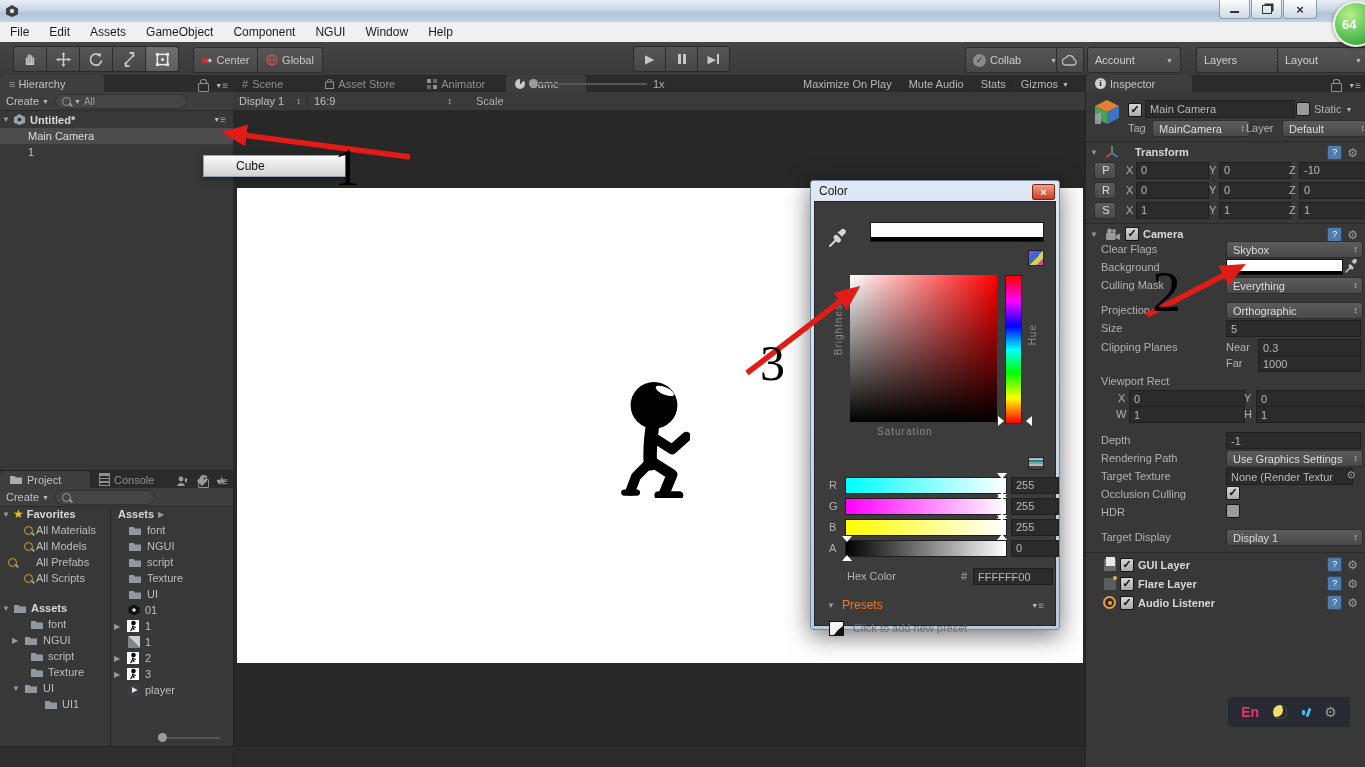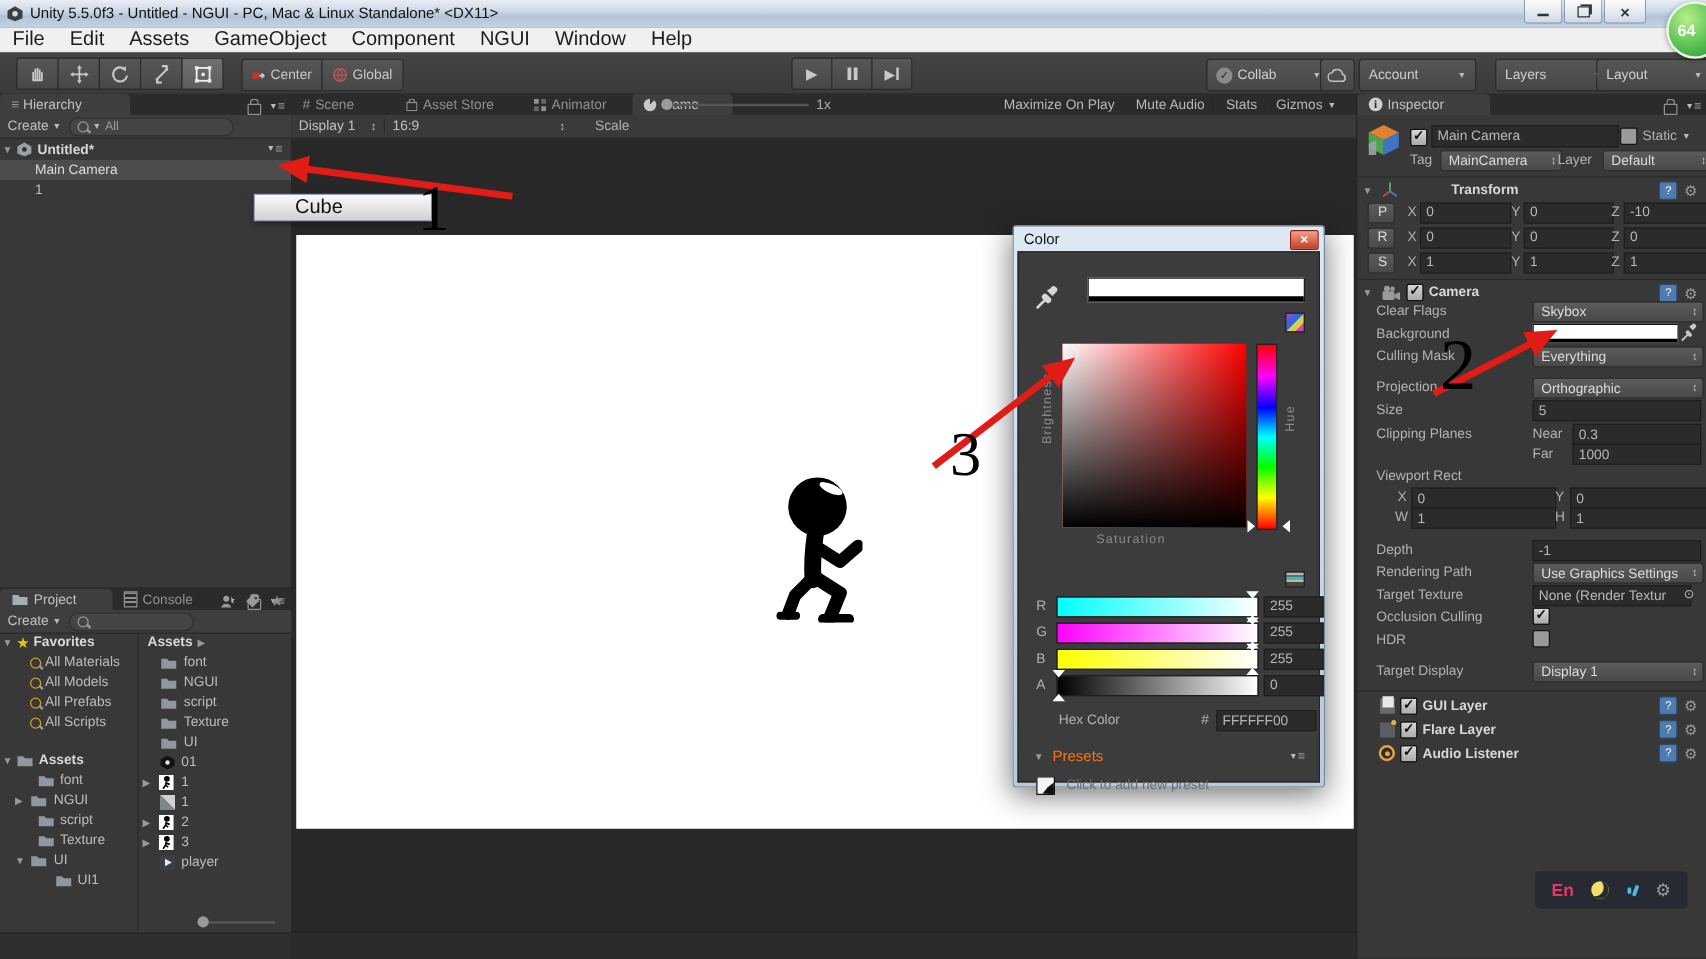--- a/index.html
+++ b/index.html
@@ -3,21 +3,21 @@
 <meta charset="utf-8">
 <style>
   html,body{margin:0;padding:0;background:#1b1b1b}
   #app{position:relative;width:1365px;height:767px;overflow:hidden;font-family:"Liberation Sans",sans-serif;background:#383838;user-select:none}
   .r{position:absolute}
   .f{display:flex;align-items:center}
   
   .titlebar{left:0;top:0;width:1365px;height:22px;background:linear-gradient(#e8eef6 0%,#cdd9e8 40%,#b3c3d6 60%,#c4d2e2 100%);border-bottom:1px solid #8fa3b8;display:flex;align-items:center;color:#111;font-size:12px}
   .win-btn{width:29px;height:18px;margin-left:1px;background:linear-gradient(#fdfdfd,#cfd9e4);border:1px solid #8a9cb0;border-top:none;border-radius:0 0 3px 3px;display:flex;align-items:center;justify-content:center;color:#333}
   .badge{width:46px;height:46px;border-radius:50%;background:radial-gradient(circle at 35% 28%,#b8f08a,#58c153 55%,#2d8f32);border:2px solid #e8f5e2;box-shadow:0 1px 4px rgba(0,0,0,.4);color:#fff;font-weight:bold;font-size:13px}
-  .menubar{left:0;top:22px;width:1365px;height:20px;background:#f0f0f0;border-bottom:1px solid #2a2a2a;display:flex;align-items:center;font-size:16px;color:#1c1c1c}
+  .menubar{left:0;top:22px;width:1365px;height:20px;background:#f0f0f0;border-bottom:1px solid #2a2a2a;display:flex;align-items:center;font-size:12px;color:#1c1c1c}
   .menu-item{padding:0 10px;height:100%;display:flex;align-items:center}
   
   .toolbar{left:0;top:42px;width:1365px;height:33px;background:linear-gradient(#454545,#3a3a3a);border-bottom:1px solid #232323}
   .toolbtn{height:24px;background:linear-gradient(#565656,#474747);border:1px solid #2b2b2b;border-left:none;display:flex;align-items:center;justify-content:center;color:#c8c8c8;font-size:11px}
   .toolbtn.first{border-left:1px solid #2b2b2b;border-radius:3px 0 0 3px}
   .toolbtn.last{border-radius:0 3px 3px 0}
   .toolbtn.only{border-left:1px solid #2b2b2b;border-radius:3px}
   .toolbtn.on{background:linear-gradient(#6f6f6f,#5e5e5e)}
   .ddl{color:#cfcfcf;font-size:11px;gap:5px;padding:0 7px;justify-content:space-between}
   
@@ -55,21 +55,20 @@
 </head>
 <body>
 
 <div id="app">
 
   <div class="r titlebar">
     <svg class="r" style="left:5px;top:4px" width="14" height="14" viewBox="0 0 14 14">
         <path d="M7 1 L13 4.5 V10.5 L7 13 L1 10.5 V4.5 Z" fill="#3a3f45"></path>
         <circle cx="7" cy="7" r="2.2" fill="#d8dde2"></circle>
       </svg>
-    <span class="r" style="left:24px;top:3px">Unity 5.5.0f3 - Untitled - NGUI - PC, Mac &amp; Linux Standalone* &lt;DX11&gt;</span>
     <div class="r f" style="right:48px;top:0">
       <div class="win-btn">
           <span style="width:9px;border-bottom:2px solid #333;margin-top:6px"></span>
         </div>
       <div class="win-btn">
           <span style="width:8px;height:7px;border:1.5px solid #333;box-shadow:2px -2px 0 -0.5px #333"></span>
         </div>
       <div class="win-btn" style="width:32px">
           <span style="font-size:13px;font-weight:bold">×</span>
         </div>
@@ -303,21 +302,21 @@
         <path d="M38 62 L60 76 L76 62" stroke="#000" stroke-width="11" fill="none" stroke-linecap="round" stroke-linejoin="round"></path>
         <path d="M38 90 L60 104 L51 126" stroke="#000" stroke-width="12" fill="none" stroke-linecap="round" stroke-linejoin="round"></path>
         <path d="M45 127 L68 127" stroke="#000" stroke-width="9" stroke-linecap="round"></path>
         <path d="M36 90 L20 106 L14 122" stroke="#000" stroke-width="11" fill="none" stroke-linecap="round" stroke-linejoin="round"></path>
         <path d="M7 124 L21 124" stroke="#000" stroke-width="7" stroke-linecap="round"></path>
       </svg>
     </div>
     <div class="r" style="left:0;bottom:0;width:852px;height:21px;background:#2b2b2b;border-top:1px solid #1e1e1e"></div>
   </div>
 
-  <div class="r f" style="left:203px;top:155px;width:143px;height:22px;background:linear-gradient(#fafafa,#d2d2d2);border:1px solid #96a3b4;box-shadow:0 2px 6px rgba(0,0,0,.4);z-index:25;color:#111;font-size:16px;padding-left:32px;box-sizing:border-box">
+  <div class="r f" style="left:203px;top:155px;width:143px;height:22px;background:linear-gradient(#fafafa,#d2d2d2);border:1px solid #96a3b4;box-shadow:0 2px 6px rgba(0,0,0,.4);z-index:25;color:#111;font-size:12px;padding-left:32px;box-sizing:border-box">
     <span>Cube</span>
   </div>
 
   <div class="r" style="left:810px;top:180px;width:248px;height:448px;z-index:30;background:linear-gradient(#dfe9f4,#b9cadd);border:1px solid #74889e;border-radius:3px;box-shadow:0 6px 24px rgba(0,0,0,.55)">
     <div class="f" style="height:20px;padding-left:8px;color:#151515;font-size:12px">
       <span>Color</span>
       <div class="r f" style="right:4px;top:3px;width:21px;height:14px;background:linear-gradient(#f3a08c,#c63d24);border:1px solid #7e2413;border-radius:2px;justify-content:center;color:#fff;font-size:11px;font-weight:bold;line-height:12px">
           <span>×</span>
         </div>
     </div>
@@ -444,21 +443,21 @@
       </div>
     <div class="r" style="left:0;top:66px;width:100%;border-top:1px solid #2a2a2a"></div>
 
     <div class="r f" style="left:4px;top:70px;gap:4px">
       <span class="fold">▼</span>
       <svg width="14" height="14" viewBox="0 0 14 14">
           <path d="M7 8 V1" stroke="#58a55c" stroke-width="1.6"></path>
           <path d="M7 8 L1.5 12" stroke="#d64541" stroke-width="1.6"></path>
           <path d="M7 8 L12.5 12" stroke="#4a79d6" stroke-width="1.6"></path>
         </svg>
-      <span class="bold" style="margin-left:38px">Transform</span>
+      <span class="bold" style="margin-left:12px">Transform</span>
     </div>
     <div class="r f" style="right:8px;top:70px;gap:5px">
         <span class="helpicon">?</span>
         <span class="gear">⚙</span>
       </div>
 
     <div class="r f" style="left:0;top:86px;width:100%;height:18px">
       <div class="dd" style="position:absolute;left:8px;width:10px;height:15px;justify-content:center">
           <span>P</span>
         </div>
@@ -689,21 +688,21 @@
           <span class="bold">Favorites</span>
         </div>
       <div class="row" style="padding-left:24px;gap:3px">
           <span class="mag" style="border-color:#d9a514"></span>
           <span>All Materials</span>
         </div>
       <div class="row" style="padding-left:24px;gap:3px">
           <span class="mag" style="border-color:#d9a514"></span>
           <span>All Models</span>
         </div>
-      <div class="row" style="padding-left:24px;gap:3px">
+      <div class="row" style="padding-left:8px;gap:19px">
           <span class="mag" style="border-color:#d9a514"></span>
           <span>All Prefabs</span>
         </div>
       <div class="row" style="padding-left:24px;gap:3px">
           <span class="mag" style="border-color:#d9a514"></span>
           <span>All Scripts</span>
         </div>
       <div class="row" style="margin-top:14px">
           <span class="fold" style="margin-left:2px">▼</span>
           <svg class="icon-folder" viewBox="0 0 14 11">

